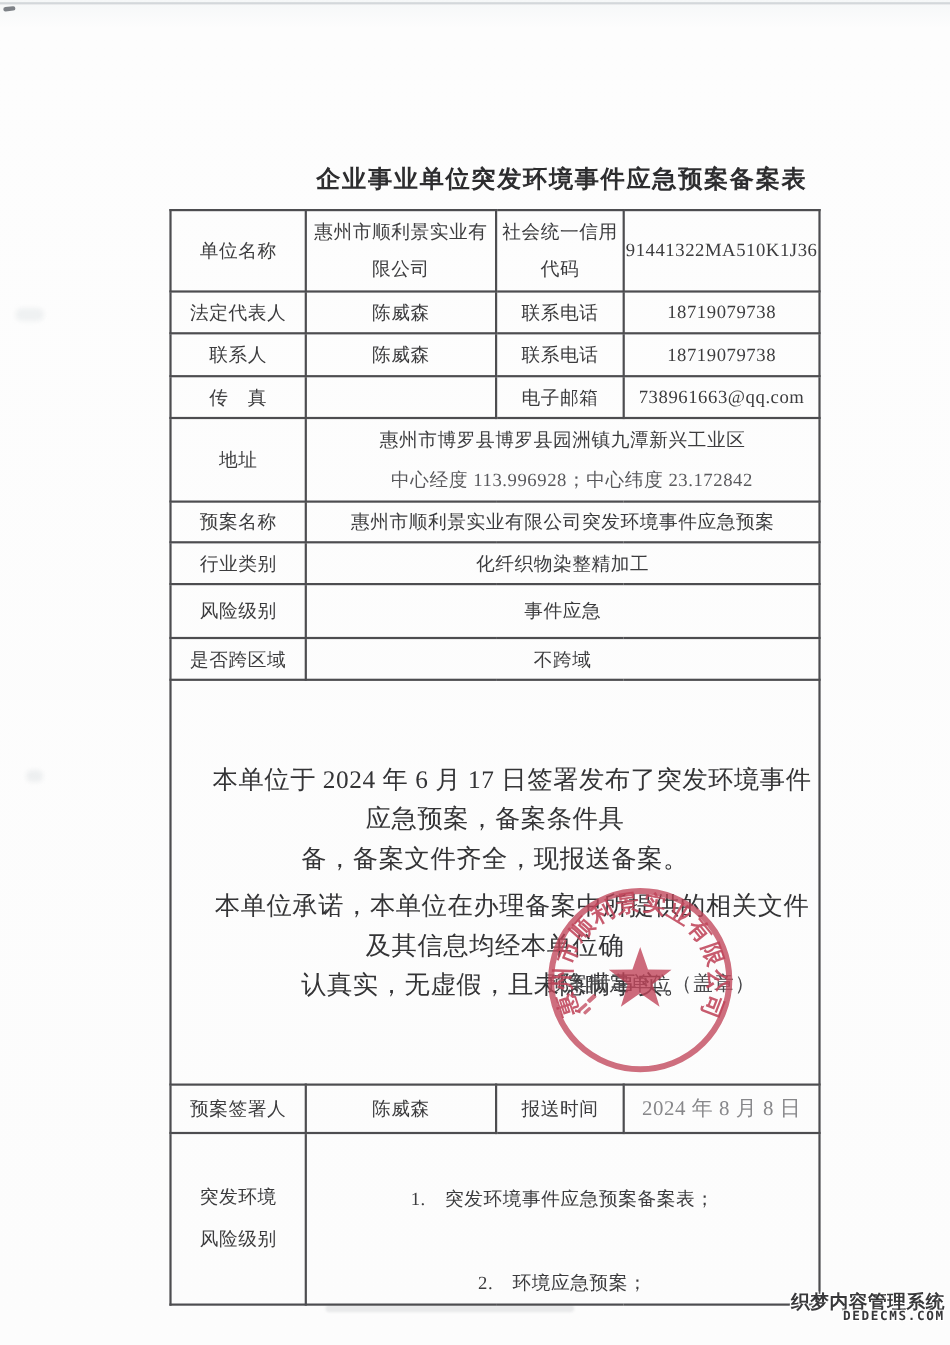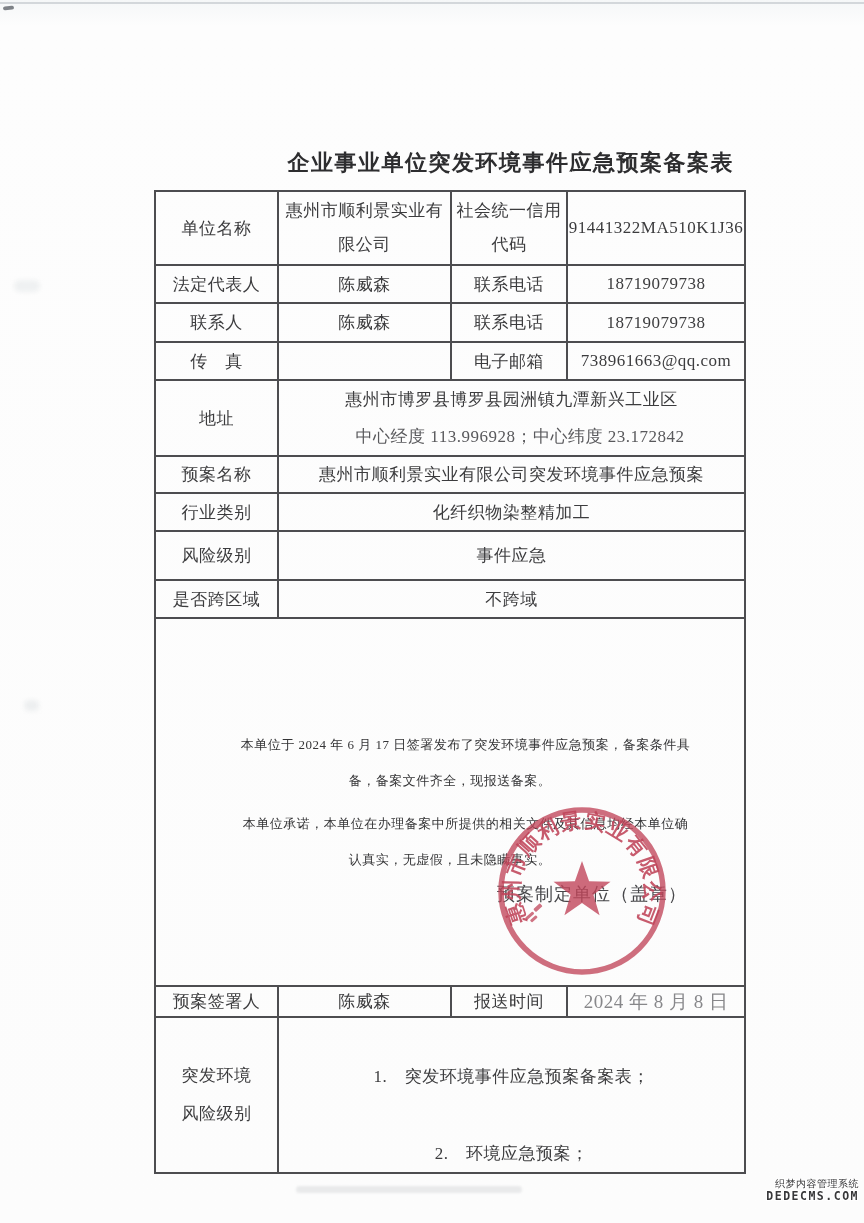--- a/index.html
+++ b/index.html
@@ -35,39 +35,39 @@
   .two-line div { line-height:34px; }
   .lt { color:#717174; font-size:16px; letter-spacing:1px; }
   .pre { white-space:pre;margin-top:40px; }
   .val-left { text-align:left; padding-left:9px; }
   .faint { color:#59595c;margin-left:17px; }
 
   td.decl {
     position:relative; text-align:left; vertical-align:top;
     padding:6px 12px 0 10px;
   }
-  td.decl p { margin:0; line-height:36px; text-indent:31px; font-size:13px; color:#343436; }
+  td.decl p { margin:0; line-height:36px; text-indent:31px; font-size:23px; color:#343436; }
   td.decl p.p2 { margin-top:7px; }
 
   .stamp-caption {
     position:absolute; left:341px; top:263px;
     font-size:18px; letter-spacing:1px; color:#47474a; white-space:nowrap;
   }
   .stamp { position:absolute; left:336px; top:182px; width:180px; height:180px; color:#c0455a; }
   .stamp svg { display:block; }
 
   td.attach-list { text-align:left; vertical-align:top; padding:8px 6px 0 20px; }
   td.attach-list div { line-height:37px; }
 
   .watermark {
     position:absolute; right:5px; bottom:20px; text-align:right;
     font-family:"Liberation Sans","DejaVu Sans",sans-serif; color:#38383a;
     text-shadow:0 0 2px #fff,1px 1px 0 #fff,-1px -1px 0 #fff,1px -1px 0 #fff,-1px 1px 0 #fff;
   }
-  .watermark .wl1 { font-weight:400; font-size:10px; letter-spacing:.5px; line-height:12px; }
+  .watermark .wl1 { font-weight:700; font-size:17px; letter-spacing:.5px; line-height:12px; }
   .watermark .wl2 { font-family:"DejaVu Sans Mono","Liberation Mono",monospace; font-weight:700; font-size:11.5px; letter-spacing:1.5px; line-height:13px; }
 </style>
 </head>
 <body>
 
 <div class="page">
 
   <div class="top-line"></div>
   <div class="corner-mark"></div>
   <div class="smudge-a"></div>
@@ -169,21 +169,21 @@
             <g transform="translate(33,117) rotate(-42)" fill="currentColor" opacity="0.75">
               <rect x="0" y="0" width="10" height="3" rx="1"></rect>
               <rect x="12" y="-1" width="9" height="4" rx="1"></rect>
               <rect x="2" y="5" width="8" height="3" rx="1"></rect>
             </g>
           </svg>
         </div>
       </td>
     </tr>
 
-    <tr style="height:31px">
+    <tr style="height:44px">
       <td class="lbl">预案签署人</td>
       <td class="val-left">陈威森</td>
       <td class="lbl">报送时间</td>
       <td class="val-left lt pre" style="font-size:19px;color:#87878a">2024 年 8 月 8 日</td>
     </tr>
 
     <tr style="height:80px">
       <td class="lbl two-line">
         <div style="line-height:38px">突发环境</div>
         <div style="line-height:38px">风险级别</div>

